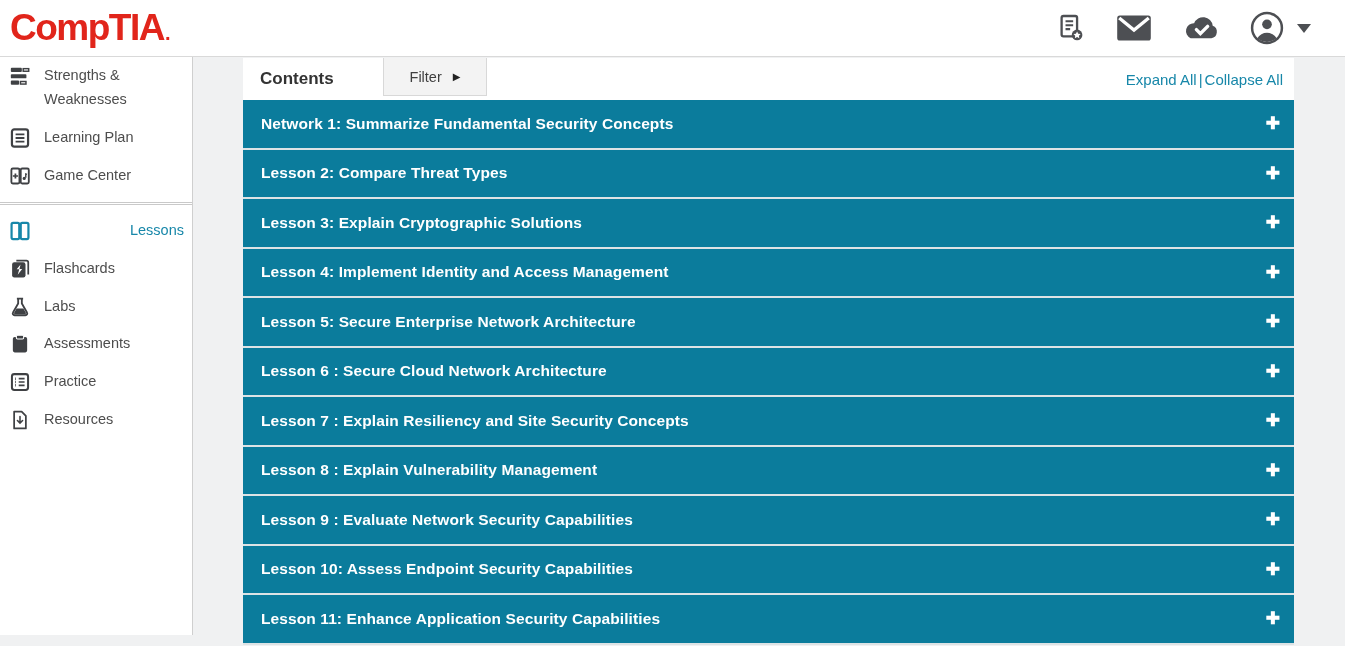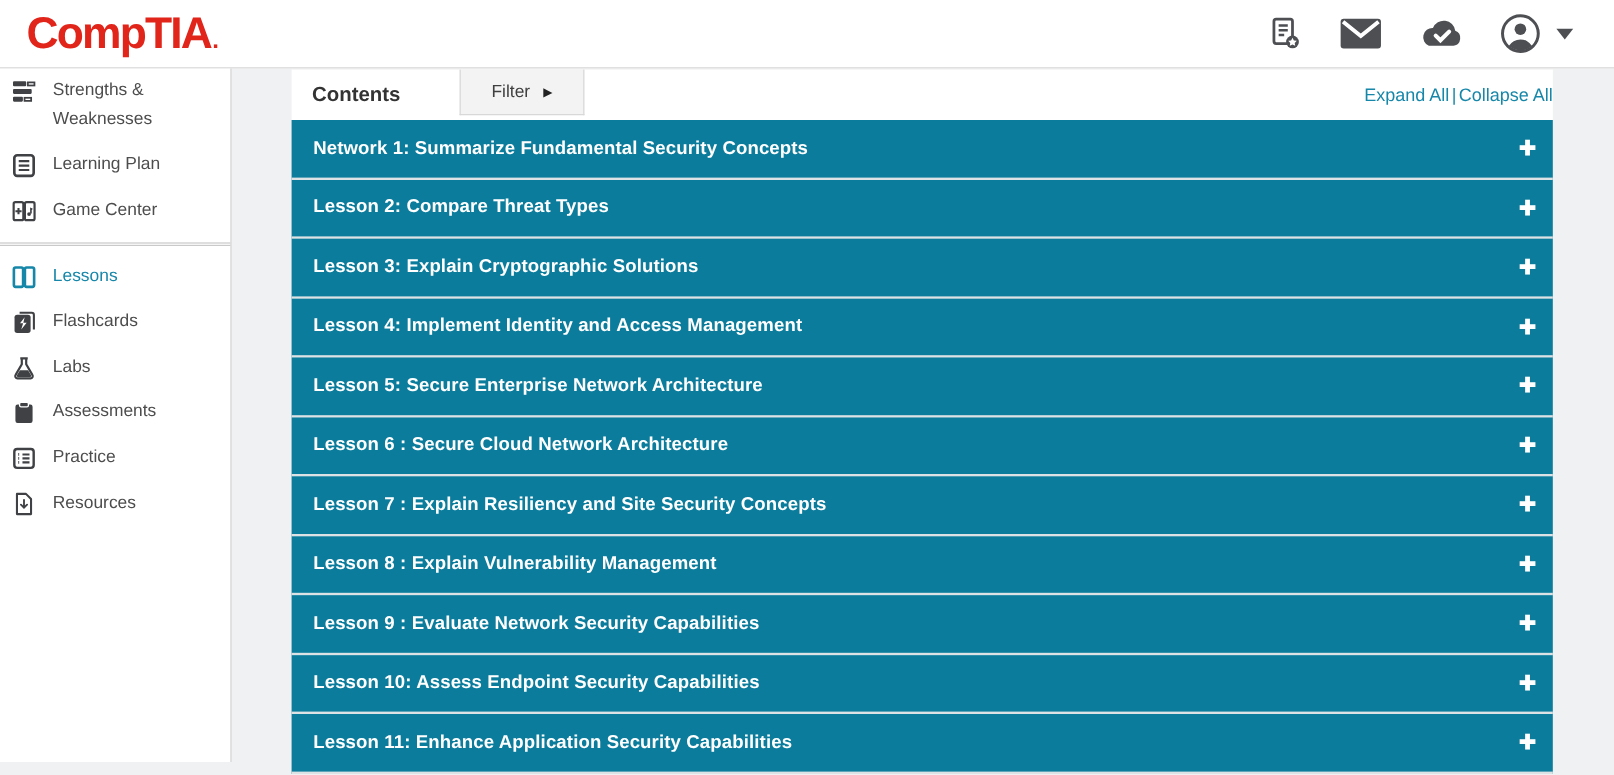--- a/index.html
+++ b/index.html
@@ -10,21 +10,21 @@
     position:relative;
     color:#444;
   }
   
   .top-header {
     position:absolute; left:0; top:0; width:1345px; height:57px;
     background:#ffffff; border-bottom:1px solid #d9d9d9;
     display:flex; align-items:center; justify-content:space-between;
     z-index:5;
   }
-  .logo { margin-left:22px; display:flex; align-items:baseline; cursor:pointer; }
+  .logo { margin-left:10px; display:flex; align-items:baseline; cursor:pointer; }
   .logo-text {
     color:var(--logo_red,#e1251b);
     font-size:37px; font-weight:700; letter-spacing:-1.5px;
   }
   .logo-mark { color:var(--logo_red,#e1251b); font-size:20px; font-weight:700; margin-left:1px; }
   .header-icons { display:flex; align-items:center; gap:29px; margin-right:34px; }
   .hicon { color:#4d4f53; display:inline-flex; align-items:center; cursor:pointer; }
   .hicon svg { display:block; }
   .caret-down {
     width:0; height:0; margin-left:-16px;
@@ -38,41 +38,41 @@
     padding-top:10px;
   }
   .side-item {
     display:flex; align-items:flex-start; gap:13px;
     padding:7px 8px 7px 9px; cursor:pointer;
     color:#4d4d4d; font-size:14.5px; line-height:1.65;
   }
   .side-icon { flex:0 0 auto; width:22px; height:22px; color:#3f4144; display:inline-flex; margin-top:1px; }
   .side-icon svg { width:22px; height:22px; display:block; }
   .side-label { max-width:128px; }
-  .side-item.active { color:var(--link_teal,#1787a9); }
+  .side-item.active { color:var(--link_teal,#1787a9);justify-content:space-between; }
   .side-item.active .side-icon { color:var(--link_teal,#1787a9); }
   .sidebar-divider { height:3px; border-top:1px solid #c9c9c9; border-bottom:1px solid #c9c9c9; margin:7px 0; }
   
   .content {
     position:absolute; left:243px; top:58px; width:1051px;
   }
   .content-header {
     position:relative; height:42px; background:#ffffff;
     display:flex; align-items:center;
   }
   .content-title { margin-left:17px; font-size:17px; font-weight:700; color:#333; }
   .filter-btn {
     position:absolute; left:140px; top:0; width:104px; height:38px;
     background:#f3f3f3; border:1px solid #d8d8d8; border-top:none;
     display:flex; align-items:center; justify-content:center; gap:11px;
     font-size:14.5px; color:#3f3f3f; cursor:pointer;
   }
   .filter-arrow { font-size:10px; color:#222; }
   .expand-links {
-    margin-left:auto; font-size:15px;
+    margin-left:auto; margin-right:11px; font-size:15px;
     color:var(--link_teal,#1787a9); display:flex; align-items:center;
   }
   .expand-links .lnk { cursor:pointer; }
   .lnk-sep { margin:0 2px; }
   
   .lesson-bar {
     height:49.5px; border-bottom:2px solid #dde3e5;
     background:var(--teal_bar,#0b7c9c);
     display:flex; align-items:center; justify-content:space-between;
     padding:0 14px 0 18px; cursor:pointer;

